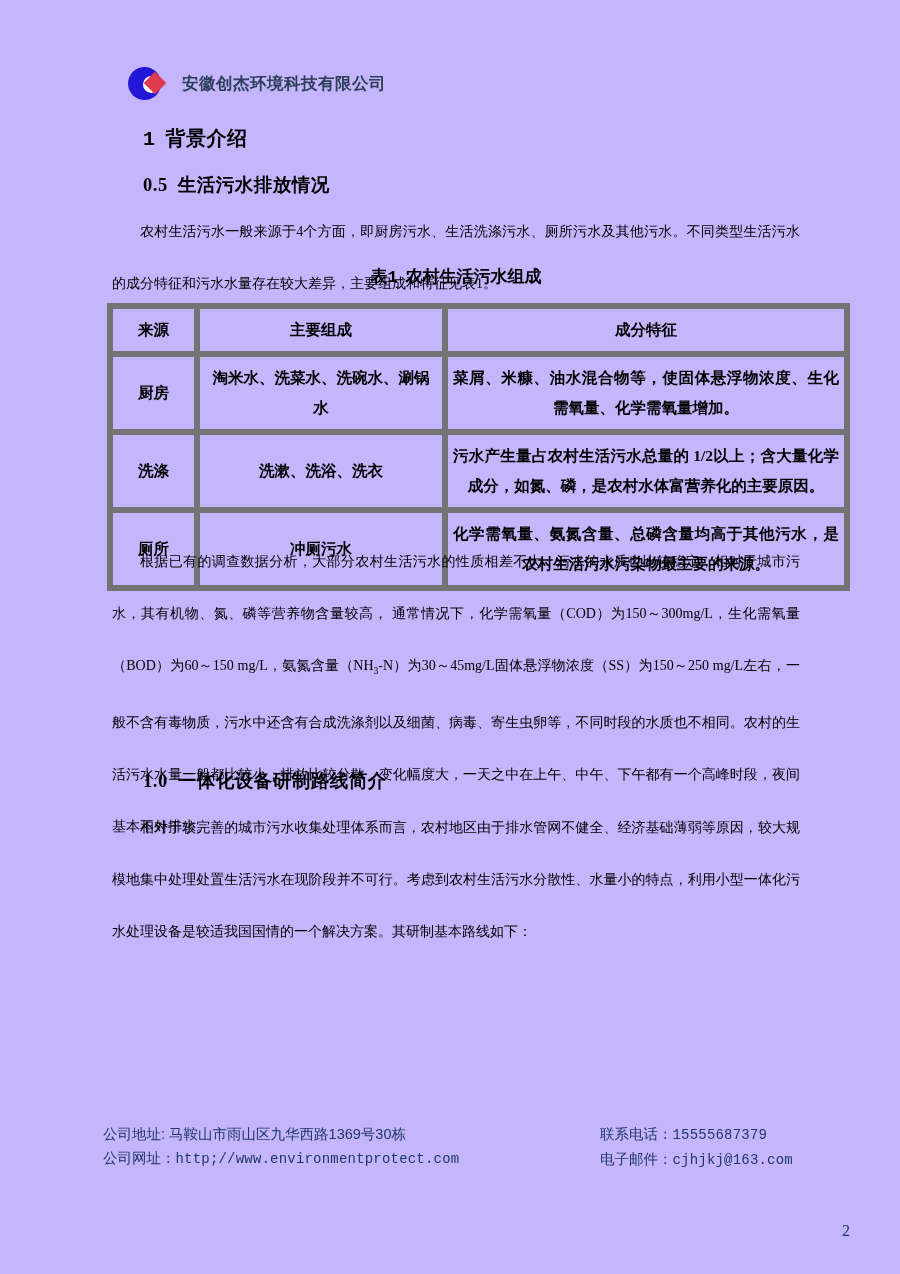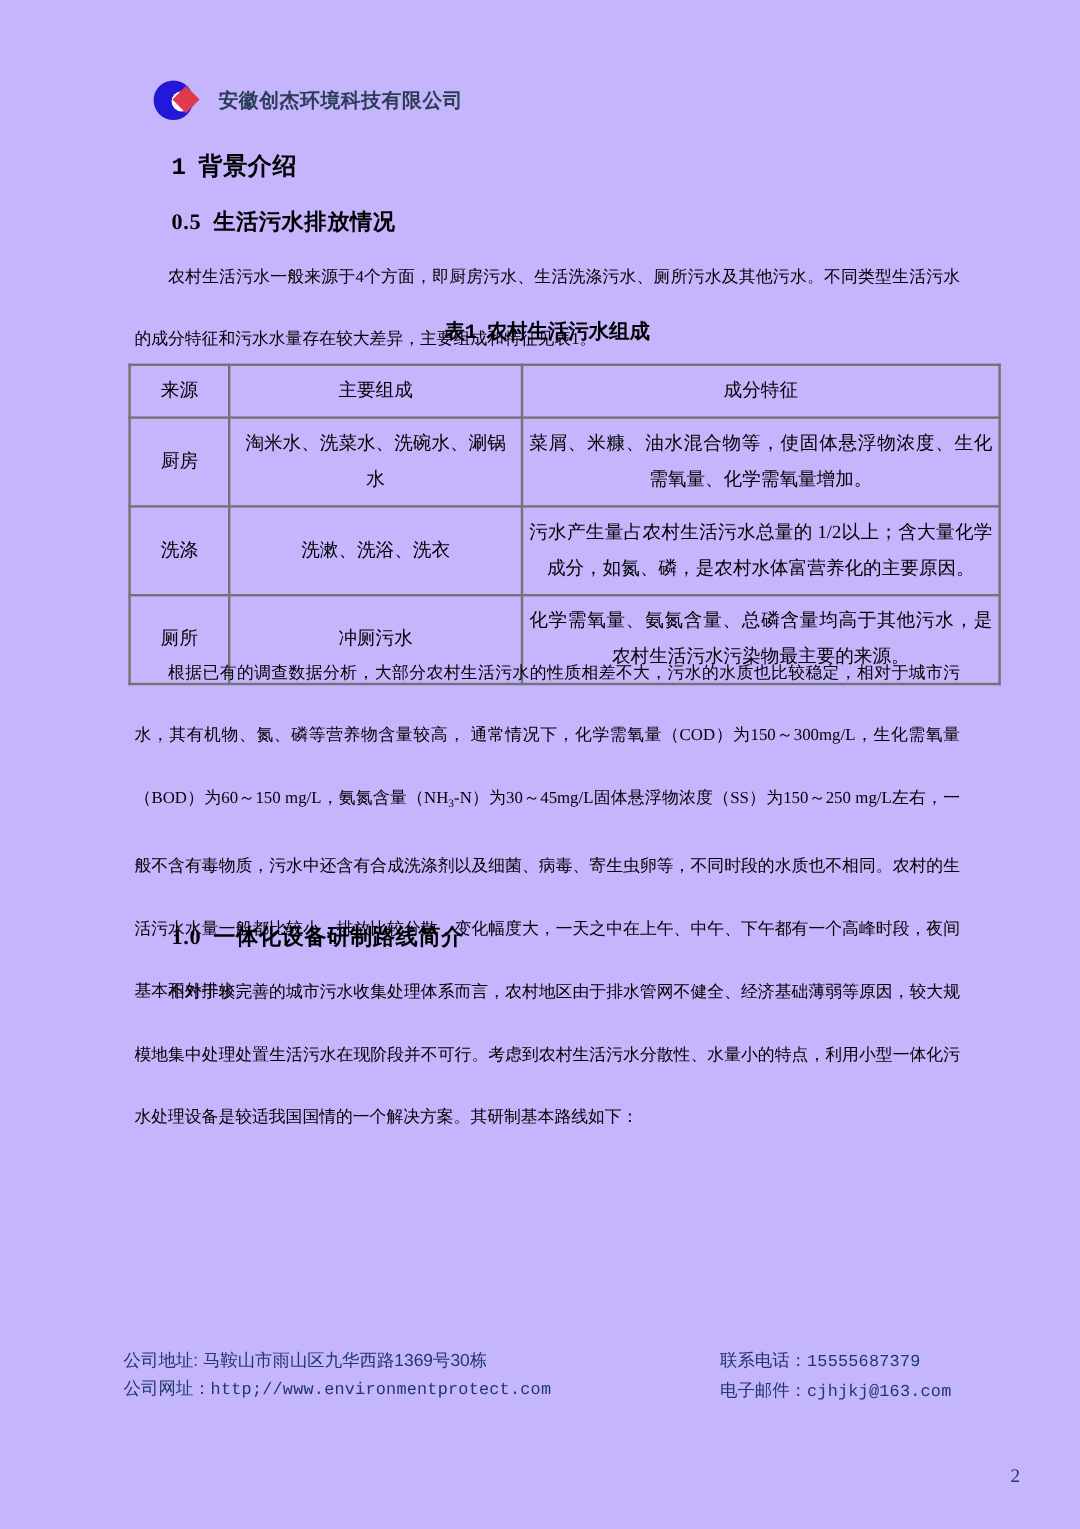--- a/index.html
+++ b/index.html
@@ -133,25 +133,25 @@
     position: absolute;
     left: 107px;
     top: 303px;
     width: 689px;
     border-collapse: collapse;
     font-size: 15.5px;
     font-family: "Liberation Serif", "DejaVu Serif", serif;
     table-layout: fixed;
   }
   table.data-table td, table.data-table th {
-    border: 2px solid #737373;
+    border: 6px solid #737373;
     padding: 6px 5px;
     vertical-align: middle;
     line-height: 30px;
-    font-weight: normal;
+    font-weight: bold;
   }
   .col-source  { width: 71px;  text-align: center; }
   .col-compose { width: 232px; text-align: center; }
   .col-feature { width: 386px; text-align: justify; text-align-last: center; text-justify: inter-character; }
   thead td { text-align: center; }
   tbody td.col-feature { text-align: justify; text-align-last: center; }
 
   
   .footer {
     position: absolute;

